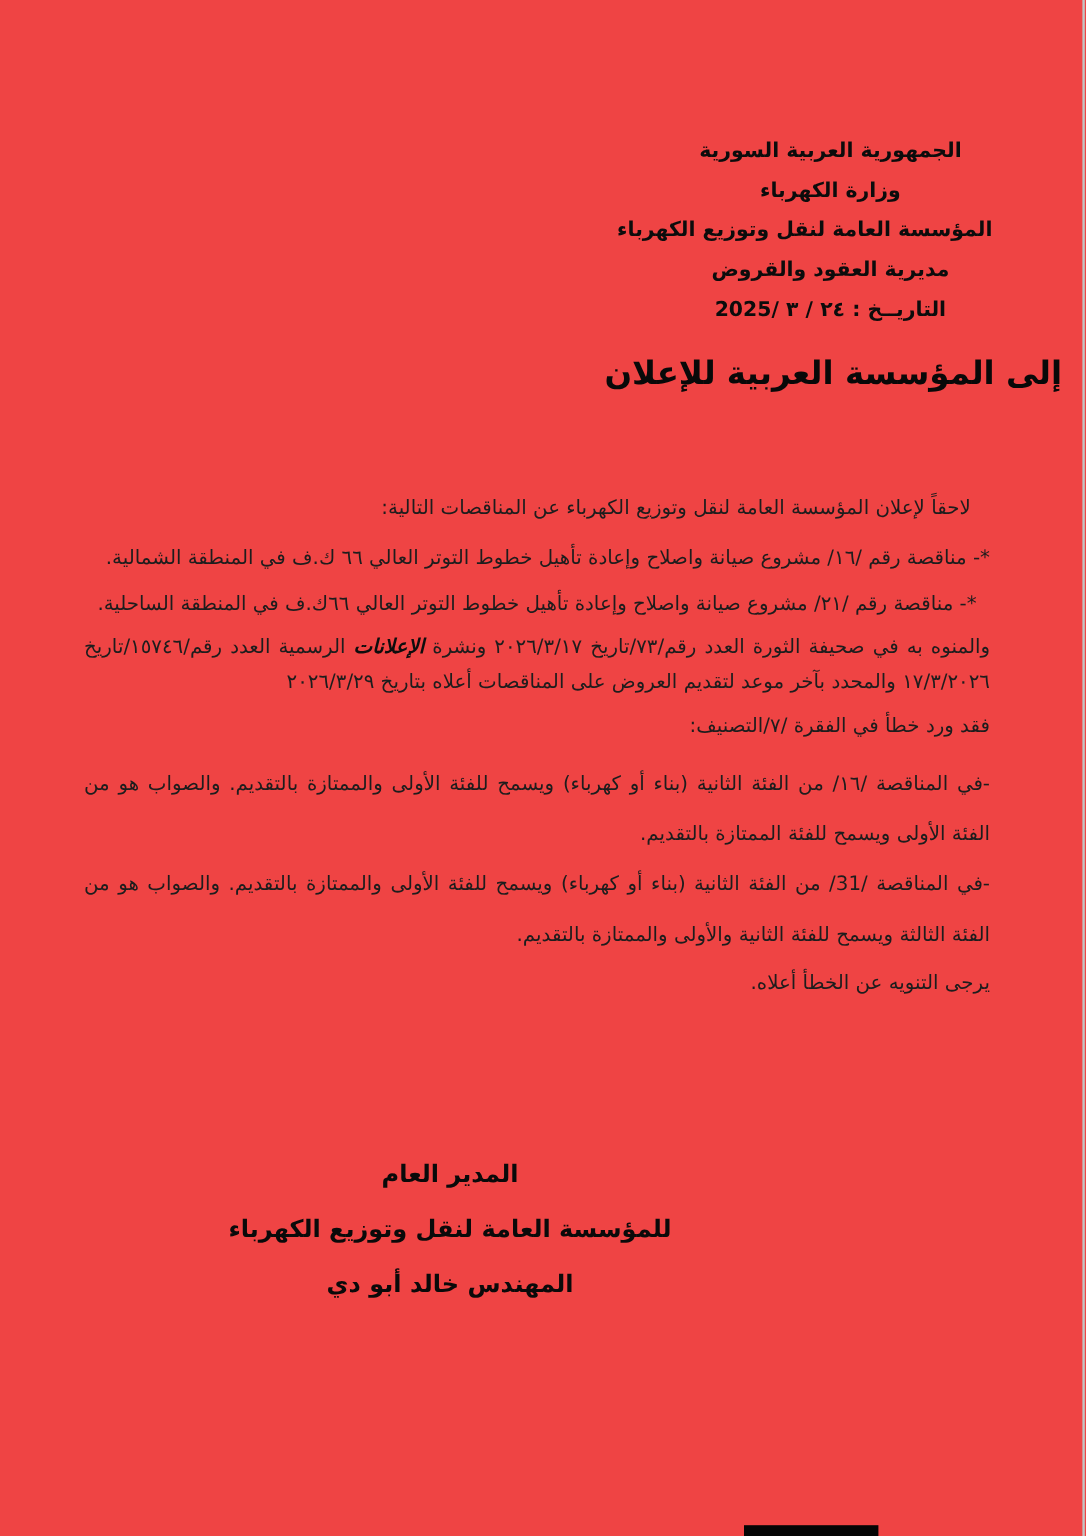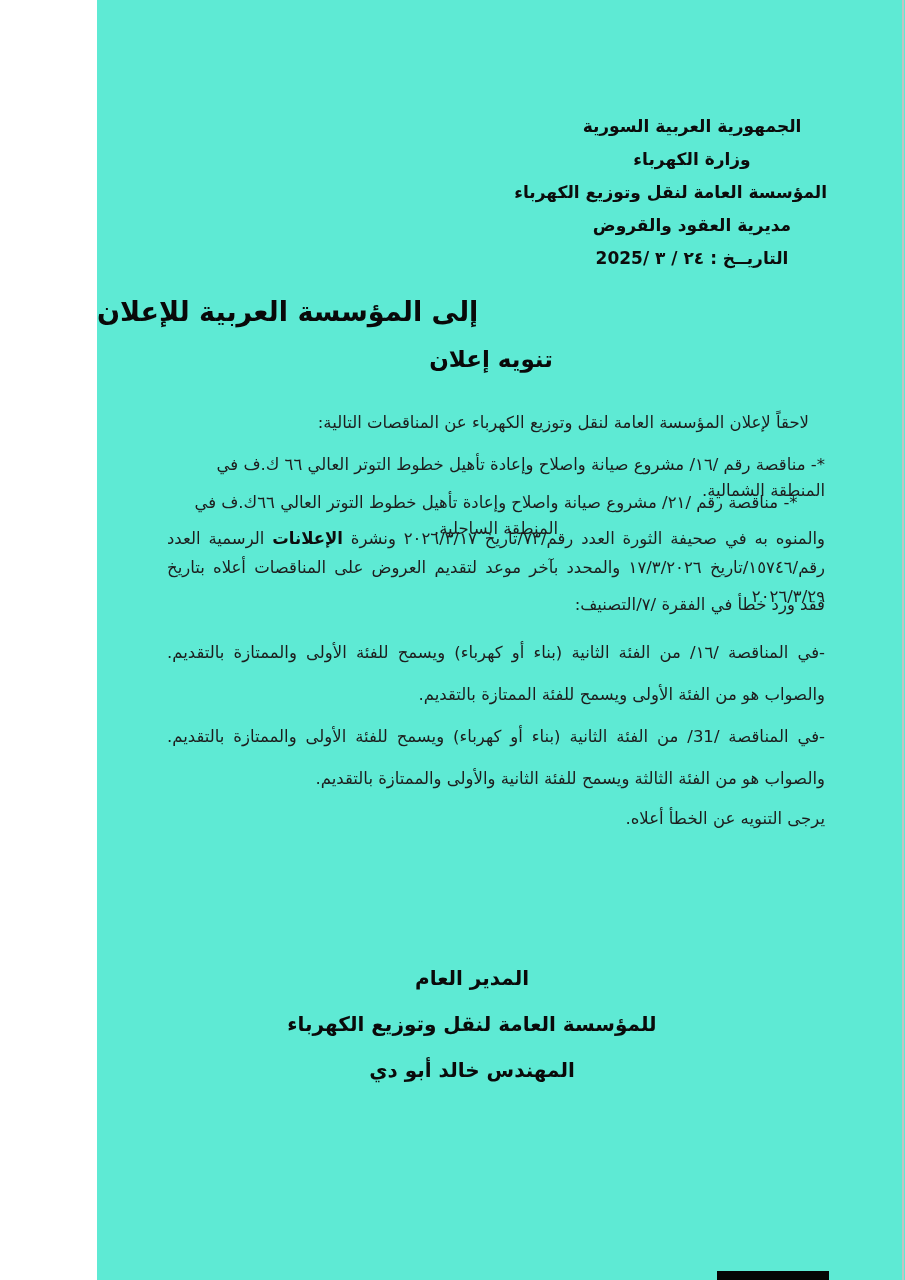--- a/index.html
+++ b/index.html
@@ -5,41 +5,41 @@
   html, body { margin: 0; padding: 0; }
   body {
     width: 905px; height: 1280px;
     background: #ffffff;
     font-family: "DejaVu Sans", sans-serif;
     direction: rtl;
     overflow: hidden;
   }
   .page {
     position: relative;
-    width: 808px; height: 1280px;
-    background: #5eead4;
+    width: 905px; height: 1280px;
+    background: #ef4444;
   }
   
   .letterhead {
     position: absolute;
     top: 110px; right: 78px;
     width: 270px;
     text-align: center;
     font-weight: 700;
     font-size: 17px;
     line-height: 33px;
     color: #0c0c0c;
     letter-spacing: 0px;
   }
   .letterhead .hline { white-space: nowrap; }
   
   .doc-title {
     position: absolute;
     top: 296px; left: 0; right: 20px;
-    text-align: left;
+    text-align: right;
     font-weight: 700;
     font-size: 27px;
     color: #090909;
   }
   .doc-subtitle {
     position: absolute;
     top: 346px; left: 0; right: 20px;
     text-align: center;
     font-weight: 700;
     font-size: 23px;
@@ -52,21 +52,21 @@
     direction: rtl;
     text-align: right;
     font-size: 16.5px;
     line-height: 26px;
     color: #1d1d1d;
   }
   .p-intro   { top: 410px; padding-right: 16px; }
   .p-tender1 { top: 452px; }
   .p-tender2 { top: 490px; text-align: center; }
   .p-pub     { top: 524px; line-height: 29px; text-align: justify; }
-  .p-pub b   { font-weight: 700; color: #0d0d0d; }
+  .p-pub b   { font-weight: 700; color: #0d0d0d; font-style: italic; }
   .p-err     { top: 592px; }
   .p-corr1   { top: 632px; line-height: 42px; text-align: justify; }
   .p-corr2   { top: 716px; line-height: 42px; text-align: justify; }
   .p-req     { top: 806px; }
   .p-close   { top: 856px; }
   
   .signature {
     position: absolute;
     top: 955px; left: 168px;
     width: 414px;
@@ -98,21 +98,20 @@
 
   <div class="letterhead">
     <div class="hline">الجمهورية العربية السورية</div>
     <div class="hline">وزارة الكهرباء</div>
     <div class="hline">المؤسسة العامة لنقل وتوزيع الكهرباء</div>
     <div class="hline">مديرية العقود والقروض</div>
     <div class="hline">التاريــخ : ٢٤ / ٣ /2025</div>
   </div>
 
   <div class="doc-title">إلى المؤسسة العربية للإعلان</div>
-  <div class="doc-subtitle">تنويه إعلان</div>
 
   <div class="para p-intro">لاحقاً لإعلان المؤسسة العامة لنقل وتوزيع الكهرباء عن المناقصات التالية:</div>
 
   <div class="para p-tender1">*- مناقصة رقم /١٦/ مشروع صيانة واصلاح وإعادة تأهيل خطوط التوتر العالي ٦٦ ك.ف في المنطقة الشمالية.</div>
   <div class="para p-tender2">*- مناقصة رقم /٢١/ مشروع صيانة واصلاح وإعادة تأهيل خطوط التوتر العالي ٦٦ك.ف في المنطقة الساحلية.</div>
 
   <div class="para p-pub"><span>والمنوه به في صحيفة الثورة العدد رقم/٧٣/تاريخ ٢٠٢٦/٣/١٧ ونشرة </span><b>الإعلانات</b><span> الرسمية العدد رقم/١٥٧٤٦/تاريخ ١٧/٣/٢٠٢٦ والمحدد بآخر موعد لتقديم العروض على المناقصات أعلاه بتاريخ ٢٠٢٦/٣/٢٩</span></div>
 
   <div class="para p-err">فقد ورد خطأ في الفقرة /٧/التصنيف:</div>
 

